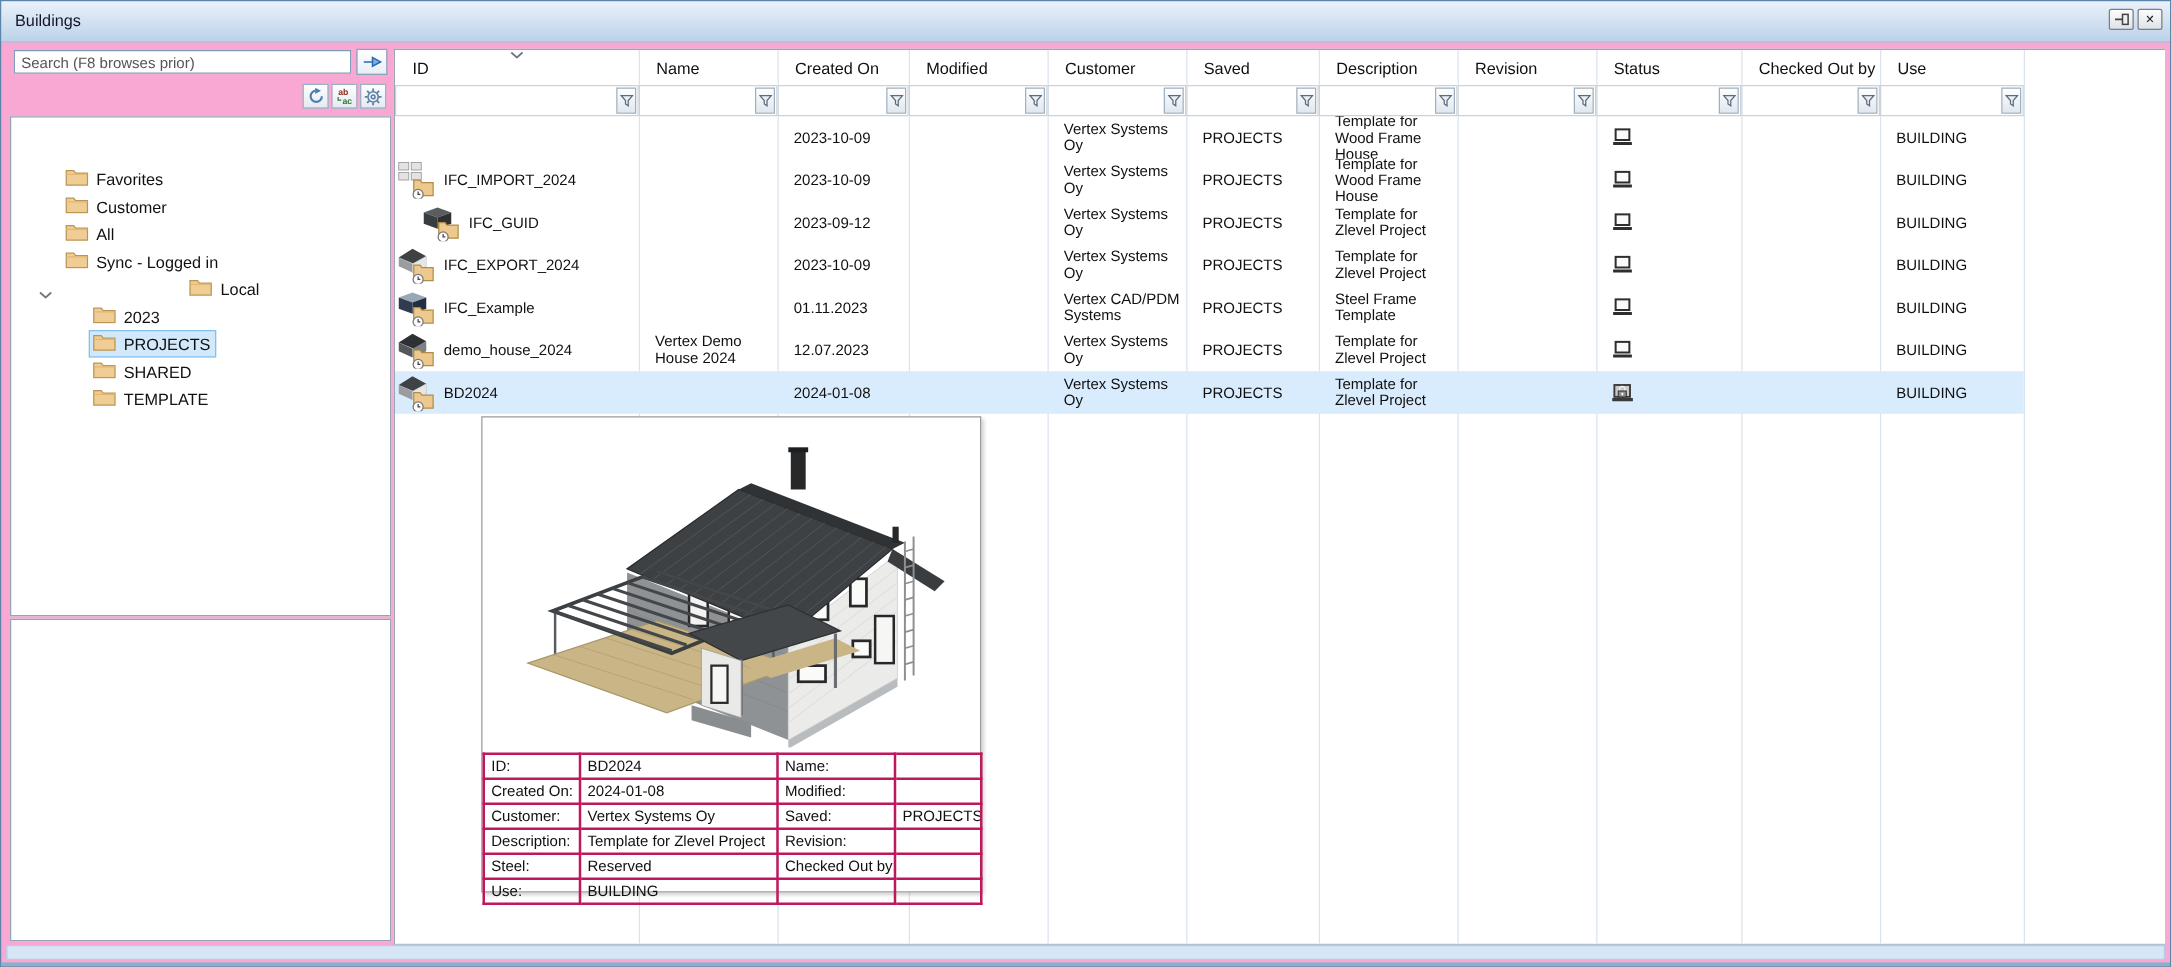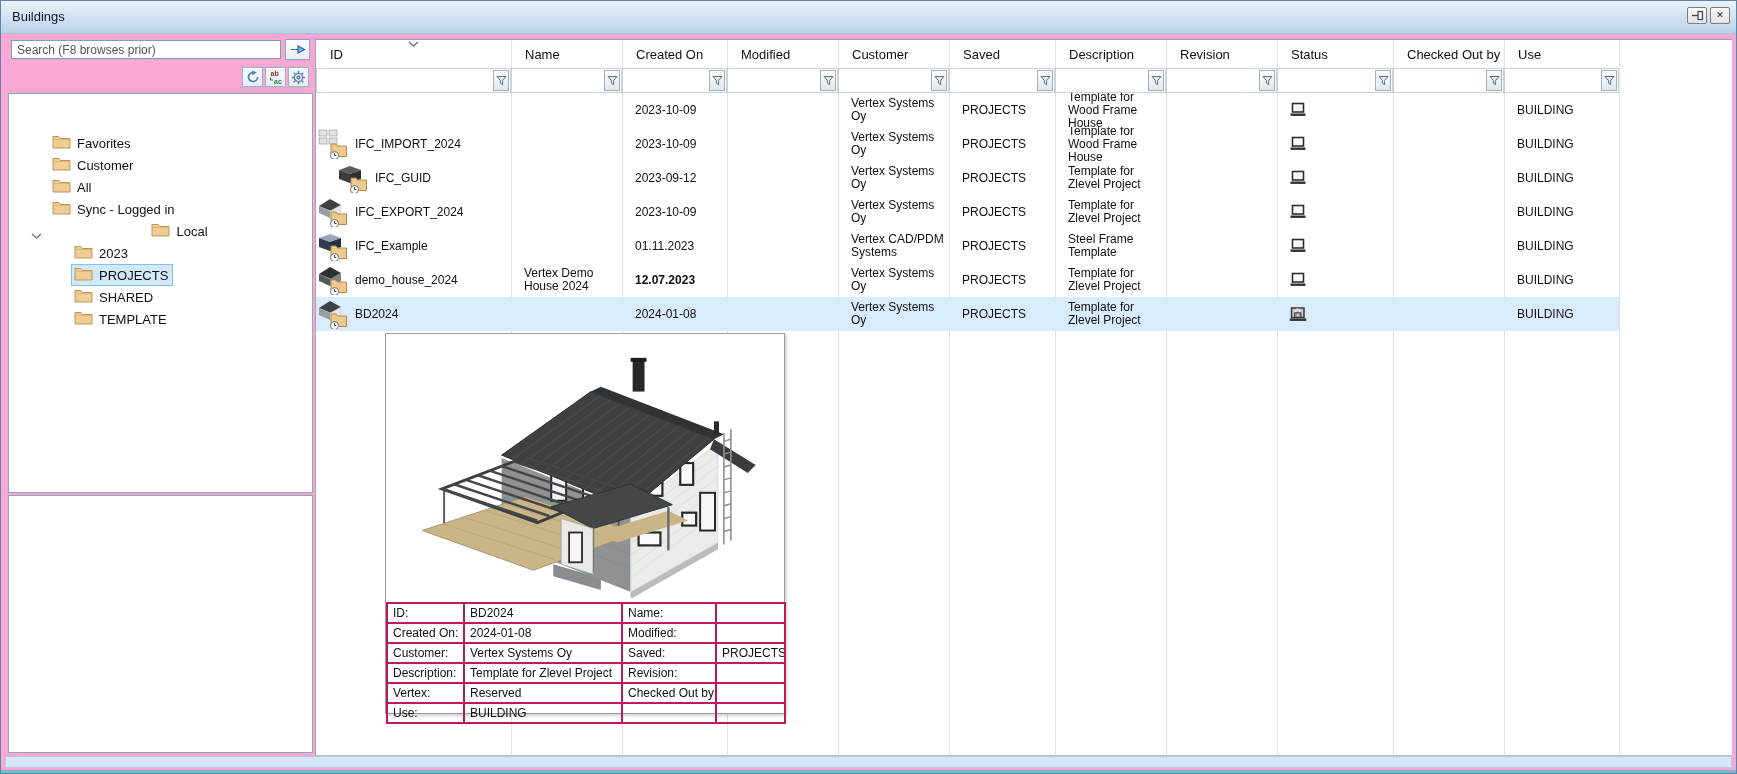--- a/index.html
+++ b/index.html
@@ -307,21 +307,21 @@
               <td>Saved:</td>
               <td>PROJECTS</td>
             </tr>
             <tr>
               <td>Description:</td>
               <td>Template for Zlevel Project</td>
               <td>Revision:</td>
               <td></td>
             </tr>
             <tr>
-              <td>Vertex:</td>
+              <td>Steel:</td>
               <td>Reserved</td>
               <td>Checked Out by:</td>
               <td></td>
             </tr>
             <tr>
               <td>Use:</td>
               <td>BUILDING</td>
               <td></td>
               <td></td>
             </tr>
@@ -600,21 +600,21 @@
             <polygon points="12,14 23,8 23,16 12,21" fill="#7e8184"></polygon>
             <g transform="translate(12,12)">
               <path d="M1,3 h5 l1.5,2 h9 v10.5 h-15.5 z" fill="#eec98e" stroke="#b08c4a" stroke-width="1"></path>
               <circle cx="4.5" cy="14.5" r="4" fill="#fdfdfd" stroke="#777" stroke-width="1"></circle>
               <path d="M4.5,12.2 V14.5 H6.3" stroke="#444" stroke-width="1" fill="none"></path>
             </g>
           </svg>
           <span class="idtext">demo_house_2024</span>
         </div>
         <div class="cell" style="left: 195px; width: 111px;">Vertex Demo House 2024</div>
-        <div class="cell" style="left: 306px; width: 105px; font-weight: bold;">12.07.2023</div>
+        <div class="cell" style="left: 306px; width: 105px;">12.07.2023</div>
         <div class="cell" style="left: 411px; width: 111px;"></div>
         <div class="cell" style="left: 522px; width: 111px;">Vertex Systems Oy</div>
         <div class="cell" style="left: 633px; width: 106px;">PROJECTS</div>
         <div class="cell" style="left: 739px; width: 111px;">Template for Zlevel Project</div>
         <div class="cell" style="left: 850px; width: 111px;"></div>
         <div class="cell stc" style="left: 961px; width: 116px;">
           <svg width="20" height="16" viewBox="0 0 20 16">
             <rect x="4.5" y="1.5" width="11" height="8.5" fill="#fafafa" stroke="#2e2e2e" stroke-width="1.6"></rect>
             <path d="M2.5,12.7 h15" stroke="#2e2e2e" stroke-width="2.4"></path>
           </svg>

